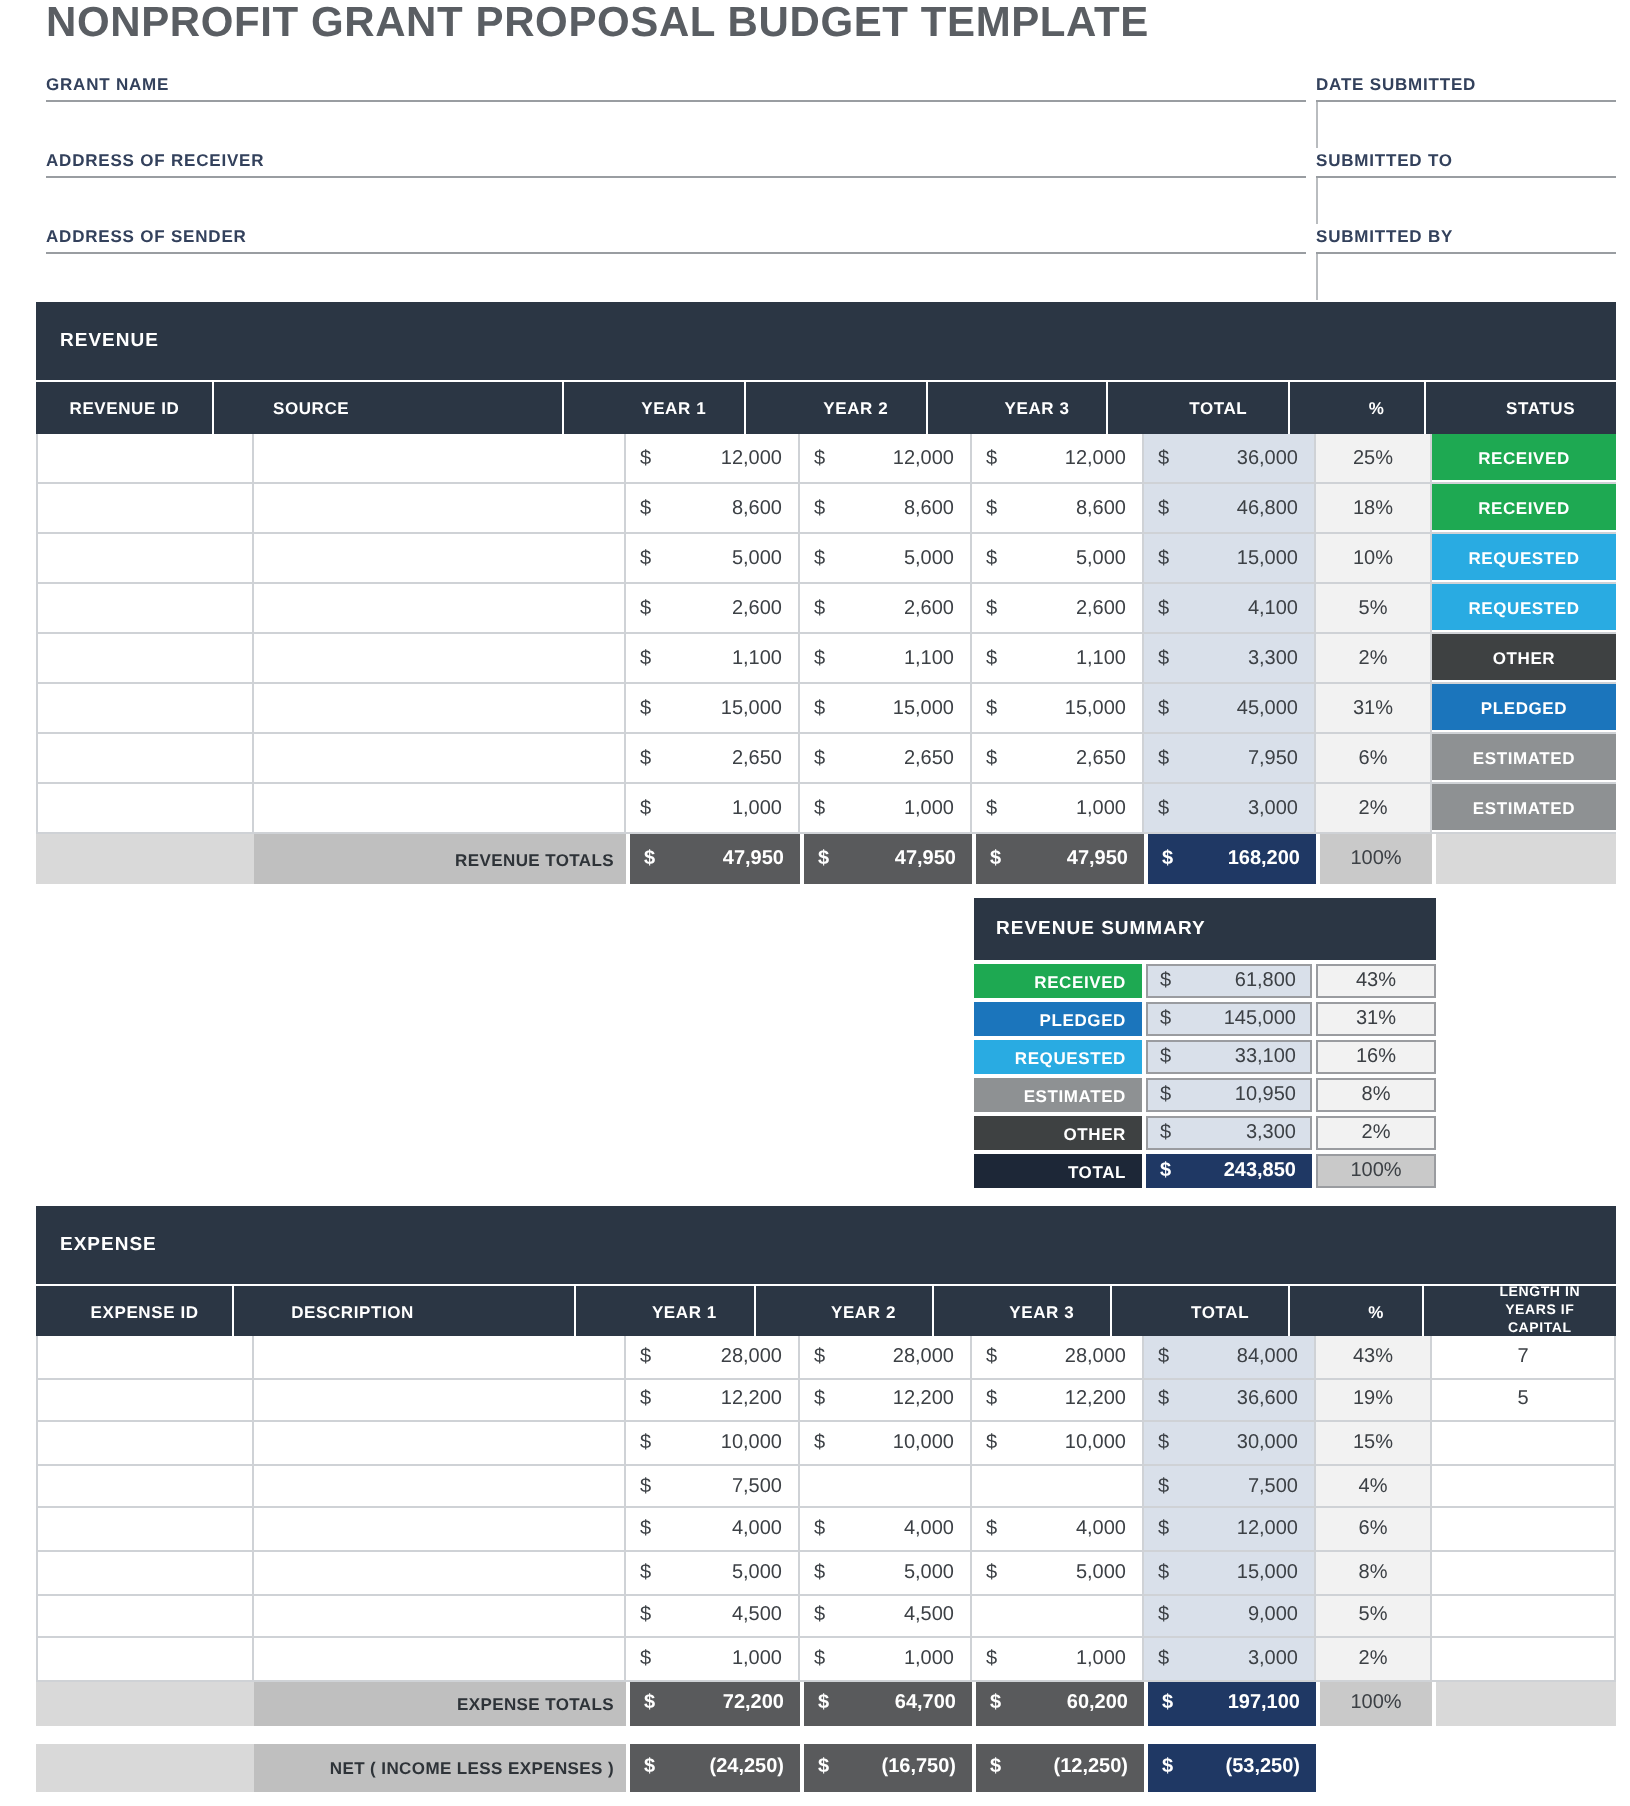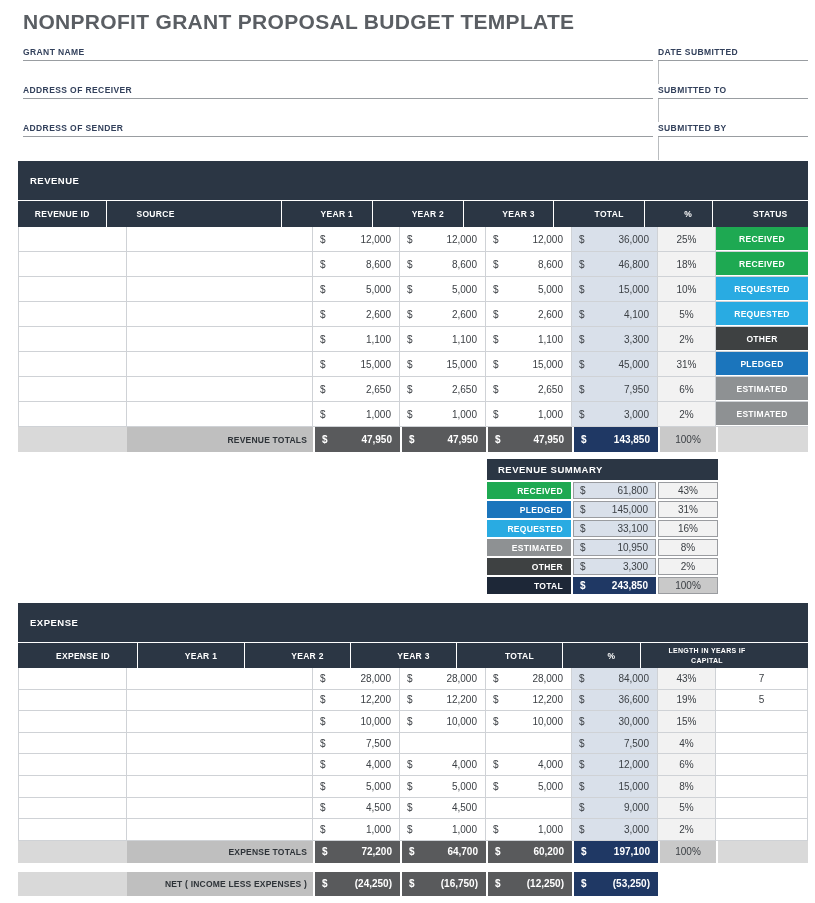--- a/index.html
+++ b/index.html
@@ -1,21 +1,21 @@
 <!DOCTYPE html>
 <html><head>
 <meta charset="utf-8">
 <style>
   * { box-sizing: border-box; }
   body { margin:0; background:#fff; font-family:"Liberation Sans", sans-serif; }
   .page { position:relative; width:815px; height:903px; background:#fff; overflow:hidden; }
   .content { padding-left:18px; padding-right:7px; }
 
   
-  .title { margin:10px 0 0 5px; font-size:21px; font-weight:700; color:#5a5e63; letter-spacing:.3px; }
+  .title { margin:0 0 0 5px; font-size:21px; font-weight:700; color:#5a5e63; letter-spacing:.3px; }
   .fields { margin-left:5px; margin-top:13px; }
   .field-row { margin-bottom:1px; }
   .flabels { display:flex; gap:5px; }
   .flabel { display:block; width:630px; font-size:8.5px; font-weight:700; color:#33415c;
             letter-spacing:.4px; padding-bottom:3px; border-bottom:1px solid #999da1; }
   .flabel.right { width:150px; }
   .finputs { display:flex; gap:5px; height:23px; }
   .finput { width:630px; }
   .finput.right { width:150px; border-left:1px solid #b9bcbf; }
 
@@ -57,21 +57,21 @@
   .tc.g2 { background:#bfbfbf; justify-content:flex-end; padding-right:6px; font-size:8.5px;
            font-weight:700; color:#2e3338; letter-spacing:.2px; }
   .tc.dark { background:#595a5c; border-left:2px solid #fff; }
   .tc.navy { background:#1f3864; border-left:2px solid #fff; }
   .tc.money { justify-content:space-between; padding:0 8px 0 7px; color:#fff; font-weight:700; font-size:10px; }
   .tc.g3 { background:#c9c9c9; justify-content:center; font-size:10px; color:#3c4045; border-left:2px solid #fff; }
   .tc.g4 { background:#d9d9d9; border-left:2px solid #fff; }
 
   
   .summary { width:231px; margin-left:469px; margin-top:7px; }
-  .sum-band { height:23px; background:#2b3644; color:#fff; font-weight:700; font-size:9.5px;
+  .sum-band { height:33px; background:#2b3644; color:#fff; font-weight:700; font-size:9.5px;
               letter-spacing:.5px; display:flex; align-items:center; padding-left:11px;
               border-bottom:2px solid #fff; }
   .sumrow { display:flex; height:19px; border-bottom:2px solid #fff; }
   .sumlabel { width:84px; margin-right:2px; color:#fff; font-weight:700; font-size:8.5px;
               display:flex; align-items:center; justify-content:flex-end; padding-right:8px;
               letter-spacing:.3px; }
   .sumamt { width:83px; margin-right:2px; background:#d9e0ea; border:1px solid #9a9ca0;
             display:flex; align-items:center; justify-content:space-between; padding:0 7px 0 6px;
             font-size:10px; color:#3c4045; }
   .sumpct { width:60px; background:#f2f2f2; border:1px solid #9a9ca0; display:flex;
@@ -337,21 +337,21 @@
           <div class="tc dark money c-y2">
             <span class="cur">$</span>
             <span>47,950</span>
           </div>
           <div class="tc dark money c-y3">
             <span class="cur">$</span>
             <span>47,950</span>
           </div>
           <div class="tc navy money c-total">
             <span class="cur">$</span>
-            <span>143,850</span>
+            <span>168,200</span>
           </div>
           <div class="tc g3 c-pct">100%</div>
           <div class="tc g4 c-status"></div>
         </div>
     </div>
 
     <div class="summary">
       <div class="sum-band">REVENUE SUMMARY</div>
       <div id="summary-rows">
           <div class="sumrow">
@@ -404,20 +404,21 @@
           </div>
         </div>
     </div>
 
     <div class="gap7"></div>
 
     <div class="tbl exp">
       <div class="band">EXPENSE</div>
       <div class="hrow" id="expense-head">
           <div class="hcell c-id">EXPENSE ID</div>
+          <div class="hcell c-src al">DESCRIPTION</div>
           <div class="hcell c-y1">YEAR 1</div>
           <div class="hcell c-y2">YEAR 2</div>
           <div class="hcell c-y3">YEAR 3</div>
           <div class="hcell c-total">TOTAL</div>
           <div class="hcell c-pct">%</div>
           <div class="hcell c-status small">LENGTH IN YEARS IF CAPITAL</div>
         </div>
       <div id="expense-rows">
           <div class="drow">
             <div class="cell c-id"></div>

